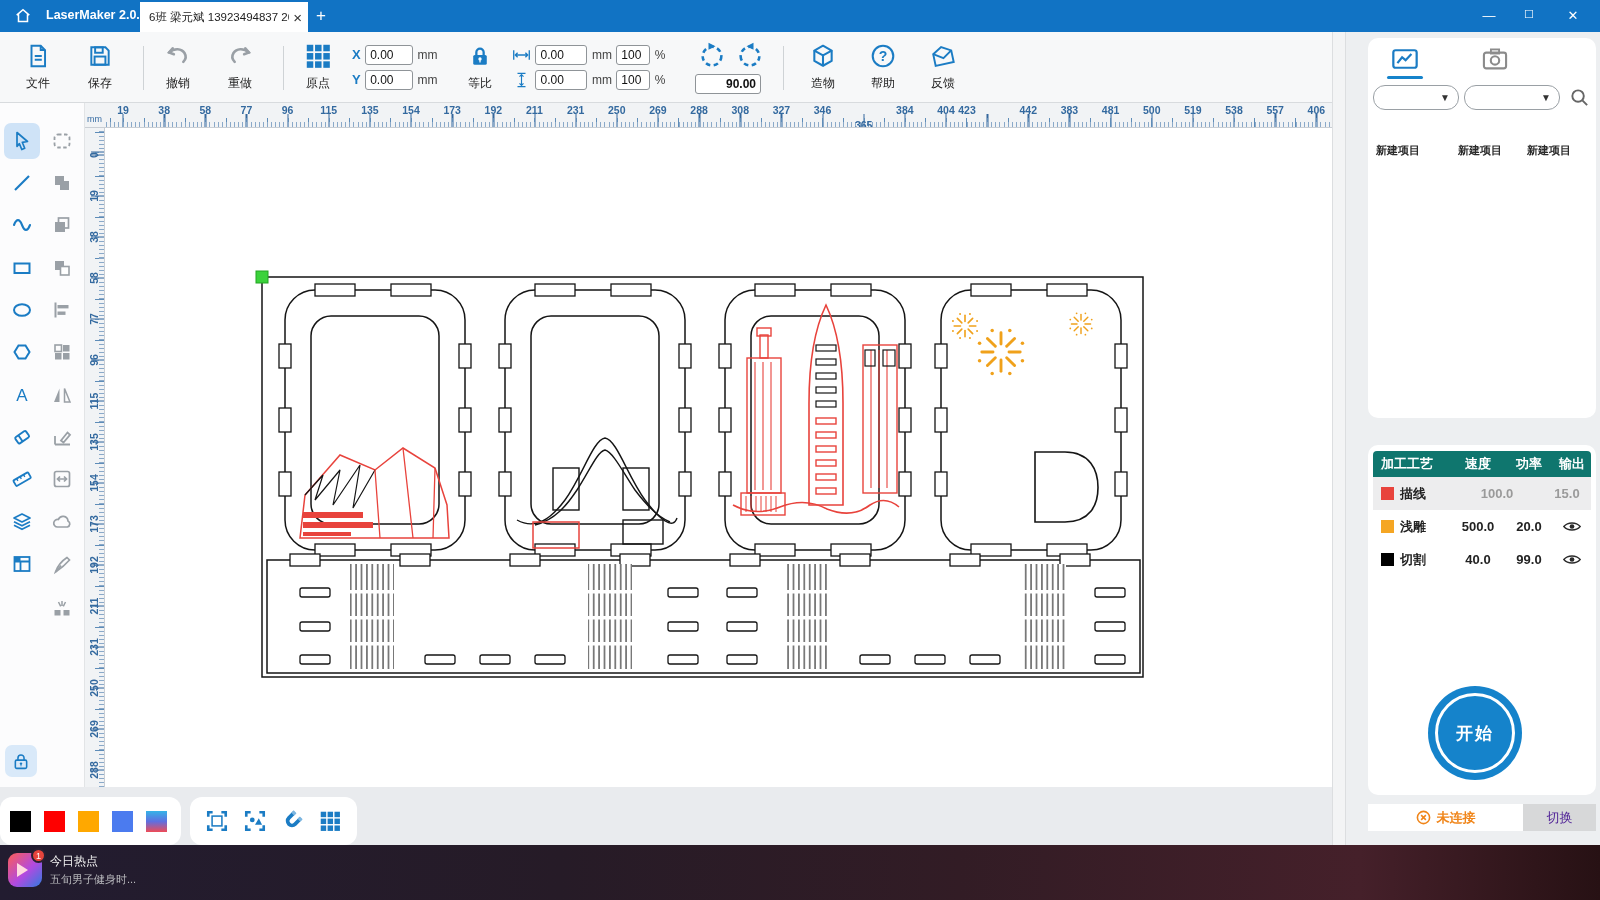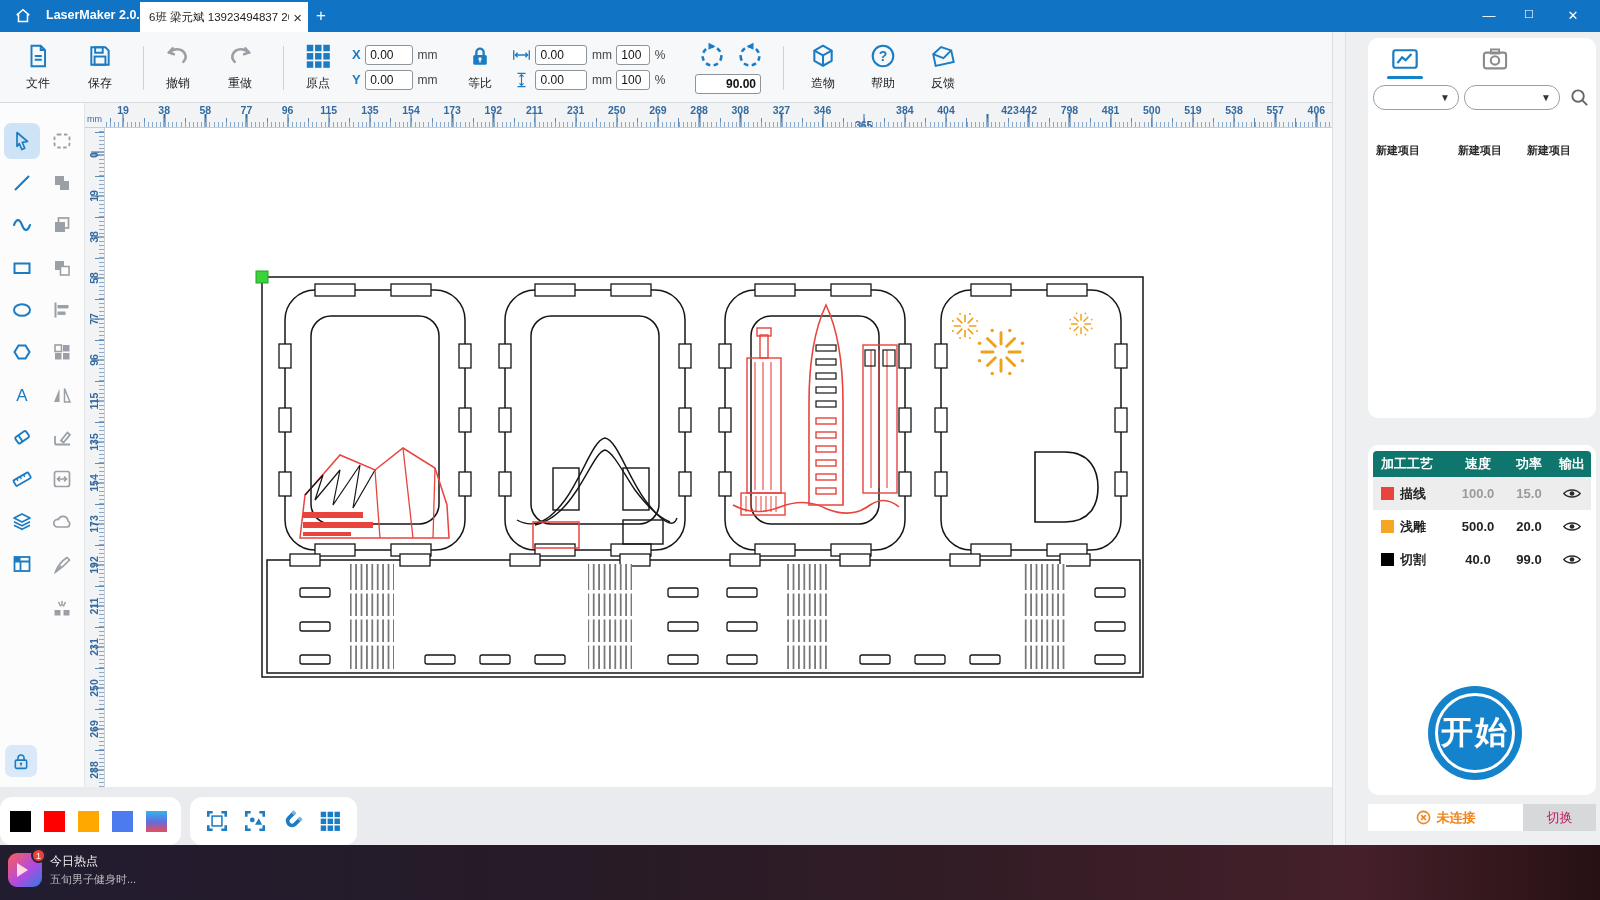--- a/index.html
+++ b/index.html
@@ -64,31 +64,31 @@
   .tab-underline { position:absolute; left:19px; top:38px; width:36px; height:3px; background:#1583cb; border-radius:2px; }
   .dd { position:absolute; top:47px; height:25px; border:1.3px solid #9aa0a5; border-radius:12px; background:#fff; display:flex; align-items:center; justify-content:flex-end; padding-right:8px; font-size:10px; color:#333; }
   .proj-lab { position:absolute; top:105px; font-size:11px; font-weight:bold; color:#2b2b2b; }
   .proc-card { left:22px; top:413px; width:228px; height:350px; }
   .ptable { position:absolute; left:5px; top:6px; width:218px; }
   .phead { display:grid; grid-template-columns:78px 54px 48px 38px; height:26px; background:#0f766e; border-radius:4px 4px 0 0; align-items:center; color:#fff; font-size:13px; font-weight:bold; }
   .phead span:first-child { padding-left:8px; }
   .phead span { text-align:center; }
   .phead span:first-child { text-align:left; }
   .prow { display:grid; grid-template-columns:78px 54px 48px 38px; height:33px; align-items:center; font-size:13px; font-weight:bold; color:#222; }
-  .prow.hl { background:#ededee; }
+  .prow.hl { background:#ededee;gap:19px; }
   .prow .nm { display:flex; align-items:center; gap:6px; padding-left:8px; }
   .swatch { width:13px; height:13px; display:inline-block; }
   .prow .num { text-align:center; }
   .prow.hl .num { color:#9a9a9a; }
   .prow .eye { display:flex; justify-content:center; }
   .start-wrap { position:absolute; left:60px; top:241px; width:94px; height:94px; border-radius:50%; background:#1583cb; display:flex; align-items:center; justify-content:center; }
-  .start-inner { width:80px; height:80px; border-radius:50%; border:3px solid #fff; display:flex; align-items:center; justify-content:center; color:#fff; font-size:32px; font-weight:bold; letter-spacing:2px; }
+  .start-inner { width:80px; height:80px; border-radius:50%; border:3px solid #fff; display:flex; align-items:center; justify-content:center; color:#fff; font-size:17px; font-weight:bold; letter-spacing:2px; }
   .conn-row { position:absolute; left:22px; top:772px; width:228px; height:27px; display:flex; }
   .conn-btn { width:155px; background:#fff; display:flex; align-items:center; justify-content:center; gap:6px; color:#f08519; font-size:13px; font-weight:bold; }
-  .switch-btn { width:73px; background:#d7d8d9; display:flex; align-items:center; justify-content:center; color:#be185d; font-size:13px; }
+  .switch-btn { width:73px; background:#d7d8d9; display:flex; align-items:center; justify-content:center; color:#4c1d95; font-size:13px; }
 
   
   .bottom-bar { left:0; top:787px; width:1332px; height:58px; background:#e9ebee; }
   .palette-card { position:absolute; left:0px; top:10px; width:181px; height:48px; background:#fff; border-radius:12px; display:flex; align-items:center; gap:13px; padding-left:10px; }
   .pswatch { width:21px; height:21px; }
   .view-card { position:absolute; left:190px; top:10px; width:167px; height:48px; background:#fff; border-radius:12px; display:flex; align-items:center; justify-content:space-around; padding:0 8px; }
 
   
   .taskbar { left:0; top:845px; width:1600px; height:55px; background:linear-gradient(90deg,#221c30 0%,#261b27 35%,#321c25 60%,#45202a 85%,#271114 100%); }
   .widget { left:8px; top:8px; display:flex; gap:8px; align-items:center; }
@@ -443,23 +443,23 @@
       <span class="rnum" style="left: 470.65px;">231</span>
       <span class="rnum" style="left: 511.8px;">250</span>
       <span class="rnum" style="left: 552.95px;">269</span>
       <span class="rnum" style="left: 594.1px;">288</span>
       <span class="rnum" style="left: 635.25px;">308</span>
       <span class="rnum" style="left: 676.4px;">327</span>
       <span class="rnum" style="left: 717.55px;">346</span>
       <span class="rnum" style="left: 758.7px; margin-top: 15px;">365</span>
       <span class="rnum" style="left: 799.85px;">384</span>
       <span class="rnum" style="left: 841px;">404</span>
-      <span class="rnum" style="left: 905px;">423</span>
+      <span class="rnum" style="left: 862px;">423</span>
       <span class="rnum" style="left: 923.3px;">442</span>
-      <span class="rnum" style="left: 964.45px;">798</span>
+      <span class="rnum" style="left: 964.45px;">383</span>
       <span class="rnum" style="left: 1005.6px;">481</span>
       <span class="rnum" style="left: 1046.75px;">500</span>
       <span class="rnum" style="left: 1087.9px;">519</span>
       <span class="rnum" style="left: 1129.05px;">538</span>
       <span class="rnum" style="left: 1170.2px;">557</span>
       <span class="rnum" style="left: 1211.35px;">406</span>
     </div>
   <div class="ab ruler-left">
       <span class="rnumv" style="top: 27px;">0</span>
       <span class="rnumv" style="top: 68px;">19</span>

